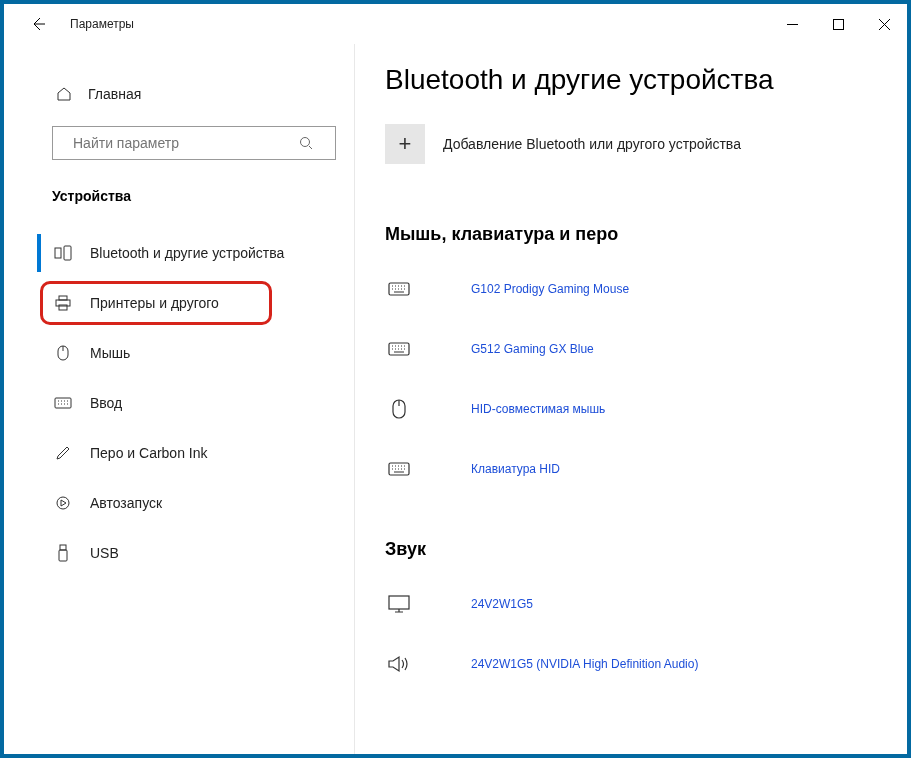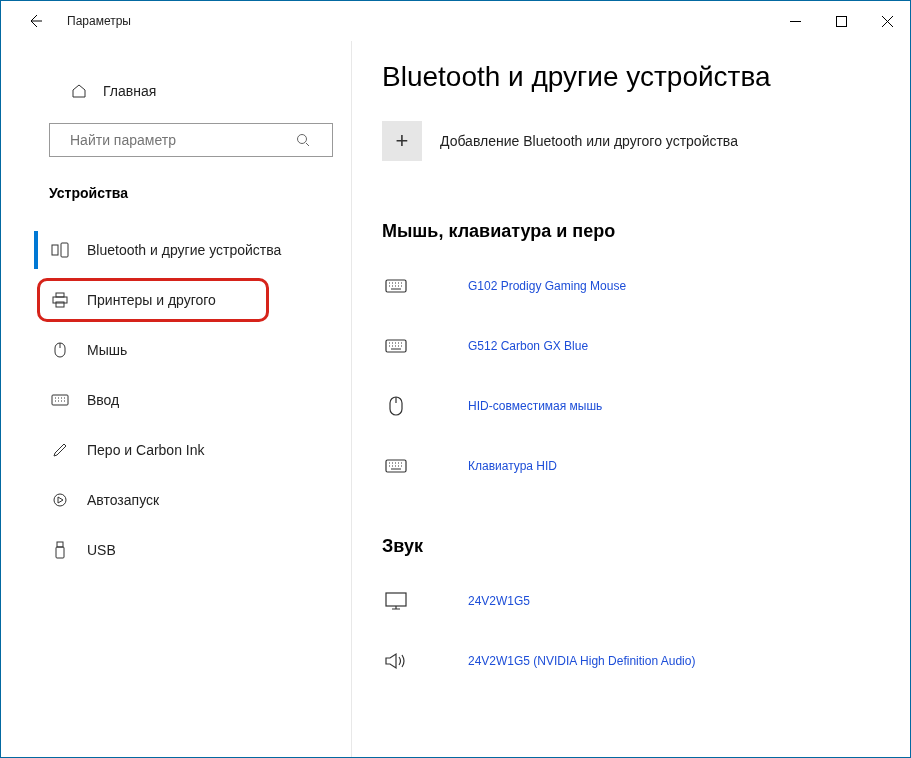--- a/index.html
+++ b/index.html
@@ -13,21 +13,21 @@
       height: 758px;
       background: #fff;
       overflow: hidden;
       position: relative;
     }
     .window {
       width: 100%;
       height: 100%;
       display: flex;
       flex-direction: column;
-      border: 1px solid #0369a1;
+      border: 4px solid #0369a1;
     }
     
     .titlebar {
       height: 40px;
       display: flex;
       align-items: center;
       padding-left: 20px;
       background: #fff;
     }
     .titlebar .back-btn {
@@ -65,21 +65,21 @@
     .sidebar {
       width: 350px;
       padding-top: 32px;
       display: flex;
       flex-direction: column;
       background: #fff;
     }
     .home-row {
       display: flex;
       align-items: center;
-      padding-left: 68px;
+      padding-left: 50px;
       height: 36px;
       cursor: pointer;
     }
     .home-row .icon-slot {
       width: 20px;
       display: flex;
       justify-content: center;
       margin-right: 14px;
     }
     .home-row .label {
@@ -374,21 +374,21 @@
         <div class="dev-label">G102 Prodigy Gaming Mouse</div>
       </div>
 
       <div class="device-item">
         <div class="dev-icon">
           <svg width="22" height="14" viewBox="0 0 22 14" fill="none" stroke="#333" stroke-width="1.2">
             <rect x="1" y="1" width="20" height="12" rx="1.5"></rect>
             <path d="M4 4h1M7 4h1M10 4h1M13 4h1M16 4h1M4 7h1M7 7h1M10 7h1M13 7h1M16 7h1M6 10h10"></path>
           </svg>
         </div>
-        <div class="dev-label">G512 Carbon GX Blue</div>
+        <div class="dev-label">G512 Gaming GX Blue</div>
       </div>
 
       <div class="device-item">
         <div class="dev-icon">
           <svg width="14" height="20" viewBox="0 0 14 20" fill="none" stroke="#333" stroke-width="1.2">
             <rect x="1" y="1" width="12" height="18" rx="6"></rect>
               <path d="M7 1 V7"></path>
           </svg>
         </div>
         <div class="dev-label">HID-совместимая мышь</div>

